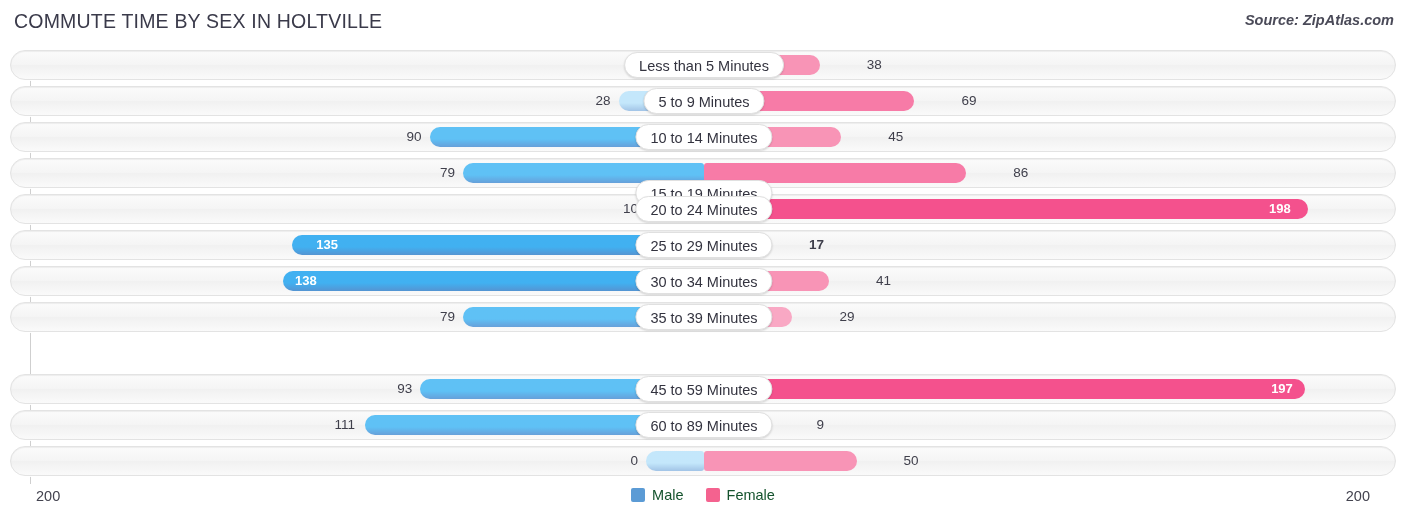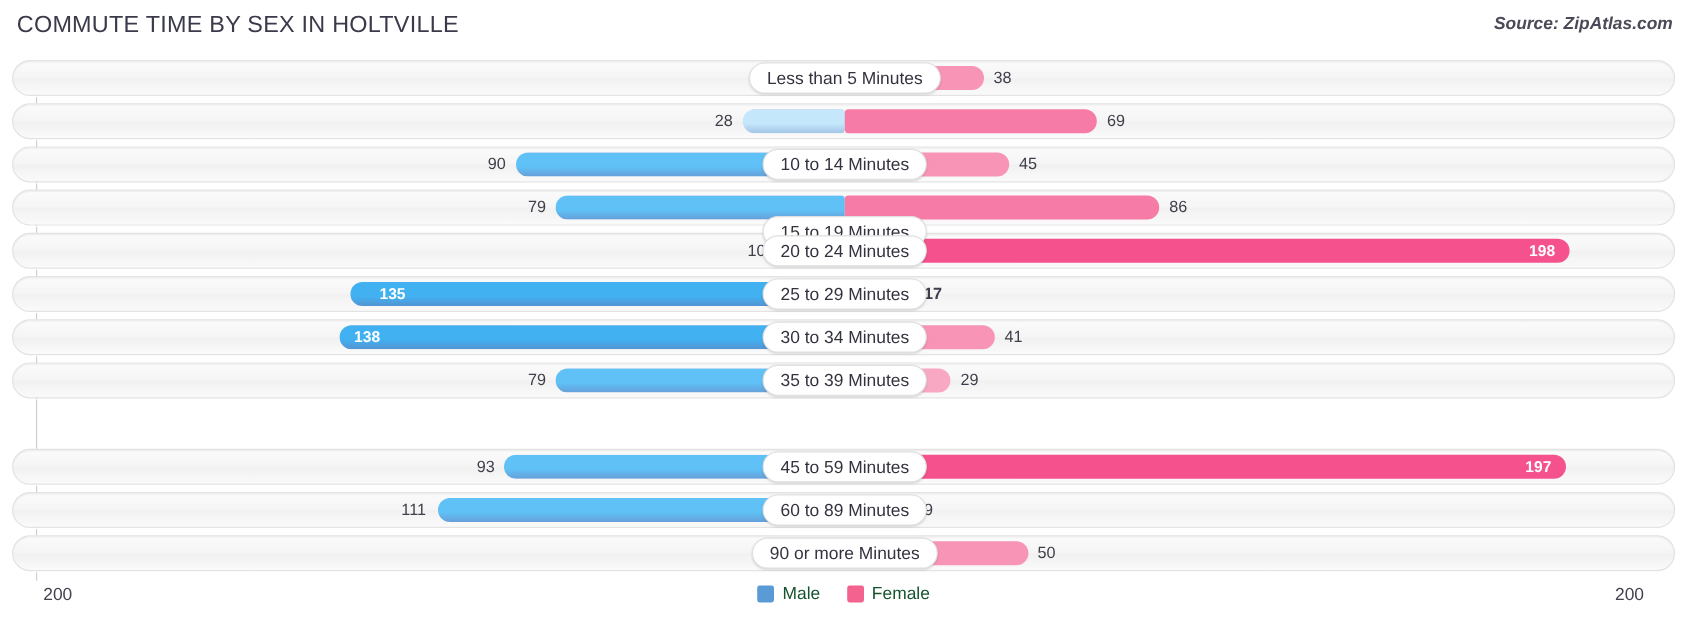--- a/index.html
+++ b/index.html
@@ -47,21 +47,21 @@
     border-radius: 10px;
   }
   .bar.male   { border-radius: 10px 3px 3px 10px; }
   .bar.female { border-radius: 3px 10px 10px 3px; }
 
   .bar-val {
     position: absolute; top: 4px; height: 20px; line-height: 20px;
     font-size: 13.5px; color: #3f3f4b; white-space: nowrap;
   }
   .bar-val.out-left  { text-align: right; }
-  .bar-val.out-right { text-align: left; }
+  .bar-val.out-right { text-align: right; }
   .bar-val.inside { color: #ffffff; font-weight: bold; font-size: 13px; }
 
   .center-pill {
     position: absolute; top: 1px; height: 26px; line-height: 26px;
     border-radius: 13px; background: #ffffff;
     border: 1px solid #e0e0e0;
     box-shadow: 0 1px 2px rgba(0,0,0,.14);
     text-align: center; font-size: 14.5px; color: #33333f;
     white-space: nowrap; padding: 0 14px;
     transform: translateX(-50%);
@@ -103,20 +103,21 @@
           <div class="bar-val out-right" style="left: 816.9px; width: 54px;">38</div>
           <div class="center-pill" style="left: 693px;">Less than 5 Minutes</div>
         </div>
       </div>
       <div class="row" style="top: 36px;">
         <div class="row-inner">
           <div class="bar male" style="left: 607.6px; width: 85.4px; background: linear-gradient(rgb(168, 200, 232) 0%, rgb(168, 200, 232) 60%, rgba(0, 0, 0, 0.07) 100%), rgb(168, 200, 232); background-blend-mode: overlay;"></div>
           <div class="bar-val out-left" style="left: 545.6px; width: 54px;">28</div>
           <div class="bar female" style="left: 693px; width: 210.45px; background-color: rgb(247, 123, 167);"></div>
           <div class="bar-val out-right" style="left: 911.45px; width: 54px;">69</div>
+          <div class="center-pill" style="left: 693px;">5 to 9 Minutes</div>
         </div>
       </div>
       <div class="row" style="top: 72px;">
         <div class="row-inner">
           <div class="bar male" style="left: 418.5px; width: 274.5px; background: linear-gradient(rgb(110, 166, 220) 0%, rgb(110, 166, 220) 60%, rgba(0, 0, 0, 0.07) 100%), rgb(110, 166, 220); background-blend-mode: overlay;"></div>
           <div class="bar-val out-left" style="left: 356.5px; width: 54px;">90</div>
           <div class="bar female" style="left: 693px; width: 137.25px; background-color: rgb(248, 148, 182);"></div>
           <div class="bar-val out-right" style="left: 838.25px; width: 54px;">45</div>
           <div class="center-pill" style="left: 693px;">10 to 14 Minutes</div>
         </div>
@@ -128,21 +129,21 @@
           <div class="bar female" style="left: 693px; width: 262.3px; background-color: rgb(247, 123, 167);"></div>
           <div class="bar-val out-right" style="left: 963.3px; width: 54px;">86</div>
           <div class="center-pill" style="left: 693px; margin-top: 20px;">15 to 19 Minutes</div>
         </div>
       </div>
       <div class="row" style="top: 144px;">
         <div class="row-inner">
           <div class="bar male" style="left: 635px; width: 58px; background: linear-gradient(rgb(168, 200, 232) 0%, rgb(168, 200, 232) 60%, rgba(0, 0, 0, 0.07) 100%), rgb(168, 200, 232); background-blend-mode: overlay;"></div>
           <div class="bar-val out-left" style="left: 573px; width: 54px;">10</div>
           <div class="bar female" style="left: 693px; width: 603.9px; background-color: rgb(244, 81, 141);"></div>
-          <div class="bar-val inside" style="left: 1252.9px; width: 32px; text-align: right;">198</div>
+          <div class="bar-val inside" style="left: 1252.9px; width: 32px; text-align: center;">198</div>
           <div class="center-pill" style="left: 693px;">20 to 24 Minutes</div>
         </div>
       </div>
       <div class="row" style="top: 180px;">
         <div class="row-inner">
           <div class="bar male" style="left: 281.25px; width: 411.75px; background: linear-gradient(rgb(91, 155, 213) 0%, rgb(91, 155, 213) 60%, rgba(0, 0, 0, 0.07) 100%), rgb(91, 155, 213); background-blend-mode: overlay;"></div>
           <div class="bar-val inside" style="left: 293.25px; margin-left: 12px;">135</div>
           <div class="bar female" style="left: 693px; width: 58px; background-color: rgb(249, 168, 196);"></div>
           <div class="bar-val out-right" style="left: 759px; width: 54px; font-weight: bold;">17</div>
           <div class="center-pill" style="left: 693px;">25 to 29 Minutes</div>
@@ -183,21 +184,20 @@
           <div class="bar-val out-right" style="left: 759px; width: 54px;">9</div>
           <div class="center-pill" style="left: 693px;">60 to 89 Minutes</div>
         </div>
       </div>
       <div class="row" style="top: 396px;">
         <div class="row-inner">
           <div class="bar male" style="left: 635px; width: 58px; background: linear-gradient(rgb(168, 200, 232) 0%, rgb(168, 200, 232) 60%, rgba(0, 0, 0, 0.07) 100%), rgb(168, 200, 232); background-blend-mode: overlay;"></div>
           <div class="bar-val out-left" style="left: 573px; width: 54px;">0</div>
           <div class="bar female" style="left: 693px; width: 152.5px; background-color: rgb(248, 148, 182);"></div>
           <div class="bar-val out-right" style="left: 853.5px; width: 54px;">50</div>
-          <div class="center-pill" style="left: 693px;">90 or more Minutes</div>
         </div>
       </div>
     </div>
 
   <div class="footer">
     <div class="axis-label left">200</div>
     <div class="axis-label right">200</div>
     <div class="legend" id="legend">
         <div class="legend-item">
           <span class="legend-swatch" style="background: rgb(91, 155, 213);"></span>

